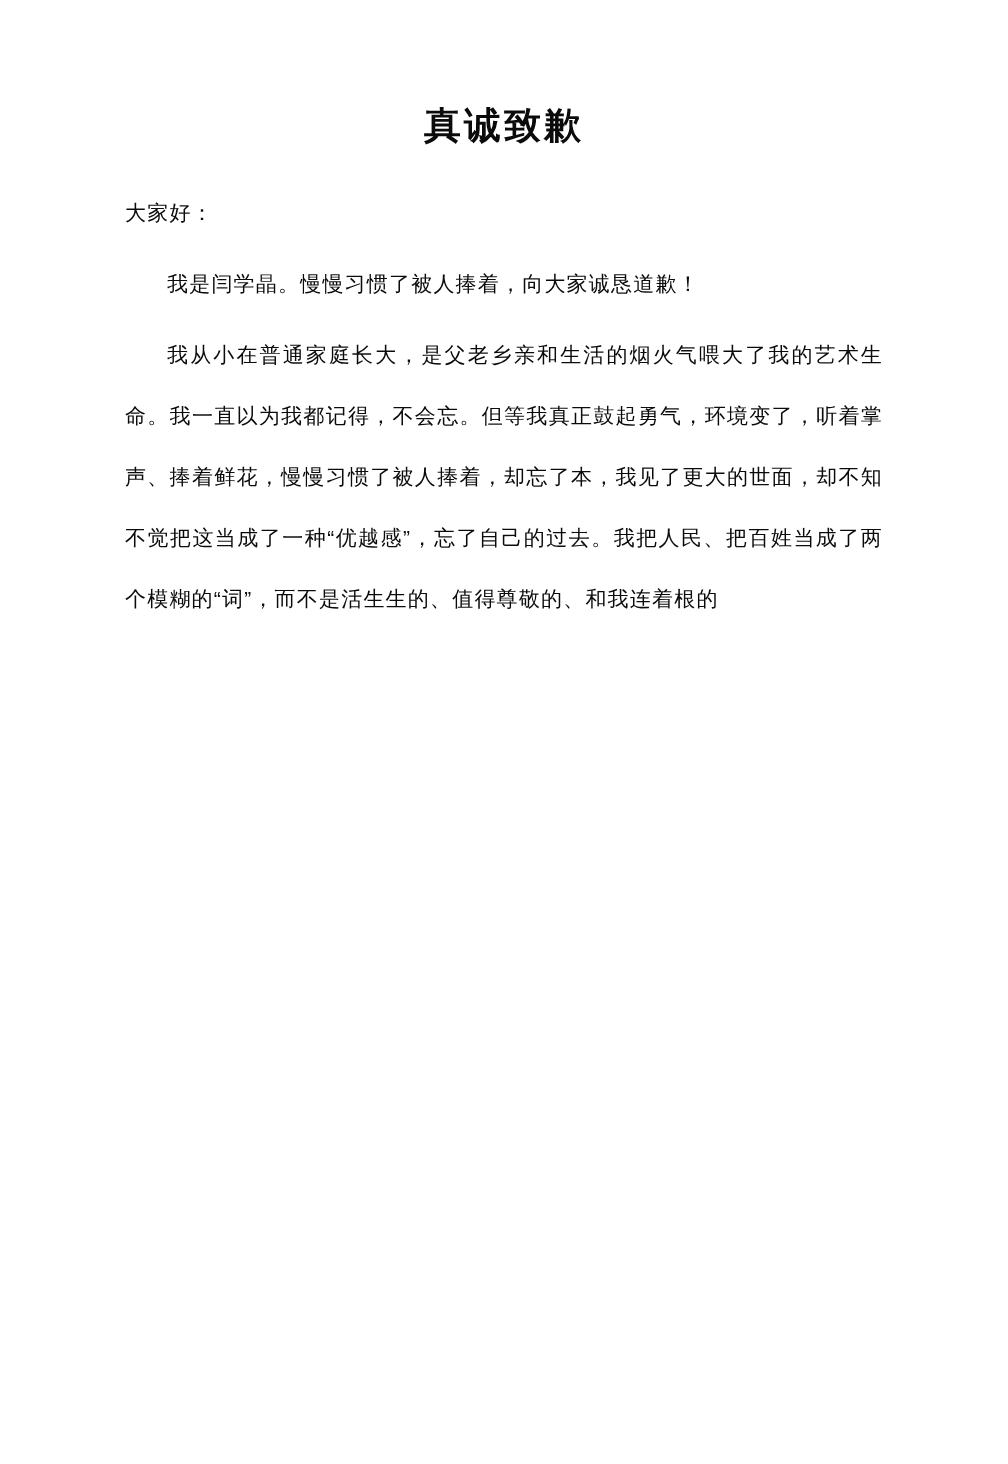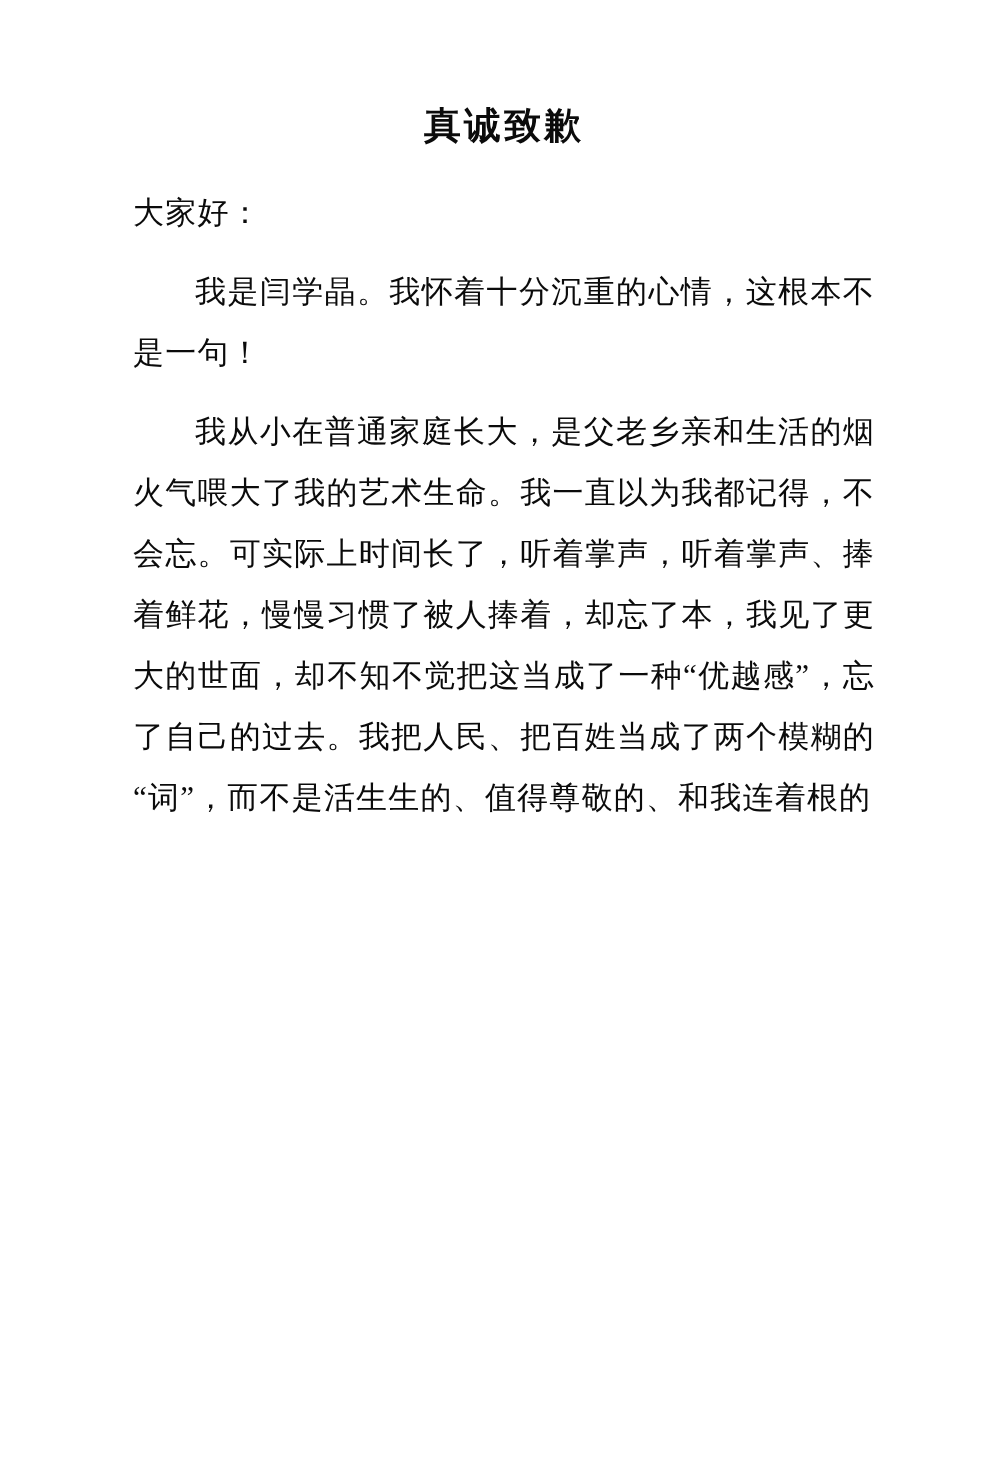--- a/index.html
+++ b/index.html
@@ -29,42 +29,42 @@
     font-size: 37px;
     font-weight: bold;
     letter-spacing: 3px;
     line-height: 1.2;
     font-family: "Liberation Serif", "DejaVu Serif", serif;
   }
   .body-text {
     margin-top: 34px;
   }
   .para {
-    margin: 18px;
-    font-size: 31px;
+    margin: 10px;
+    font-size: 21px;
     line-height: 61px;
     letter-spacing: 1.2px;
     text-align: justify;
     text-justify: inter-character;
     word-break: break-all;
-    font-family: Liberation Serif, serif;
+    font-family: Liberation Sans, sans-serif;
   }
   .para.indent {
     text-indent: 2em;
   }
   .para.salutation {
     text-indent: 0;
   }
 </style>
 </head>
 <body>
 
 <div class="page">
 
   <h1 class="doc-title">真诚致歉</h1>
 
   <div class="body-text">
     <p class="para salutation">大家好：</p>
-    <p class="para indent">我是闫学晶。我怀着十分沉重的心情，这根本不是一句！</p>
-    <p class="para indent">我从小在普通家庭长大，是父老乡亲和生活的烟火气喂大了我的艺术生命。我一直以为我都记得，不会忘。可实际上时间长了，听着掌声，听着掌声、捧着鲜花，慢慢习惯了被人捧着，却忘了本，我见了更大的世面，却不知不觉把这当成了一种“优越感”，忘了自己的过去。我把人民、把百姓当成了两个模糊的“词”，而不是活生生的、值得尊敬的、和我连着根的</p>
+    <p class="para indent">我是闫学晶。慢慢习惯了被人捧着，向大家诚恳道歉！</p>
+    <p class="para indent">我从小在普通家庭长大，是父老乡亲和生活的烟火气喂大了我的艺术生命。我一直以为我都记得，不会忘。但等我真正鼓起勇气，环境变了，听着掌声、捧着鲜花，慢慢习惯了被人捧着，却忘了本，我见了更大的世面，却不知不觉把这当成了一种“优越感”，忘了自己的过去。我把人民、把百姓当成了两个模糊的“词”，而不是活生生的、值得尊敬的、和我连着根的</p>
   </div>
 
 </div>
 
 </body></html>

